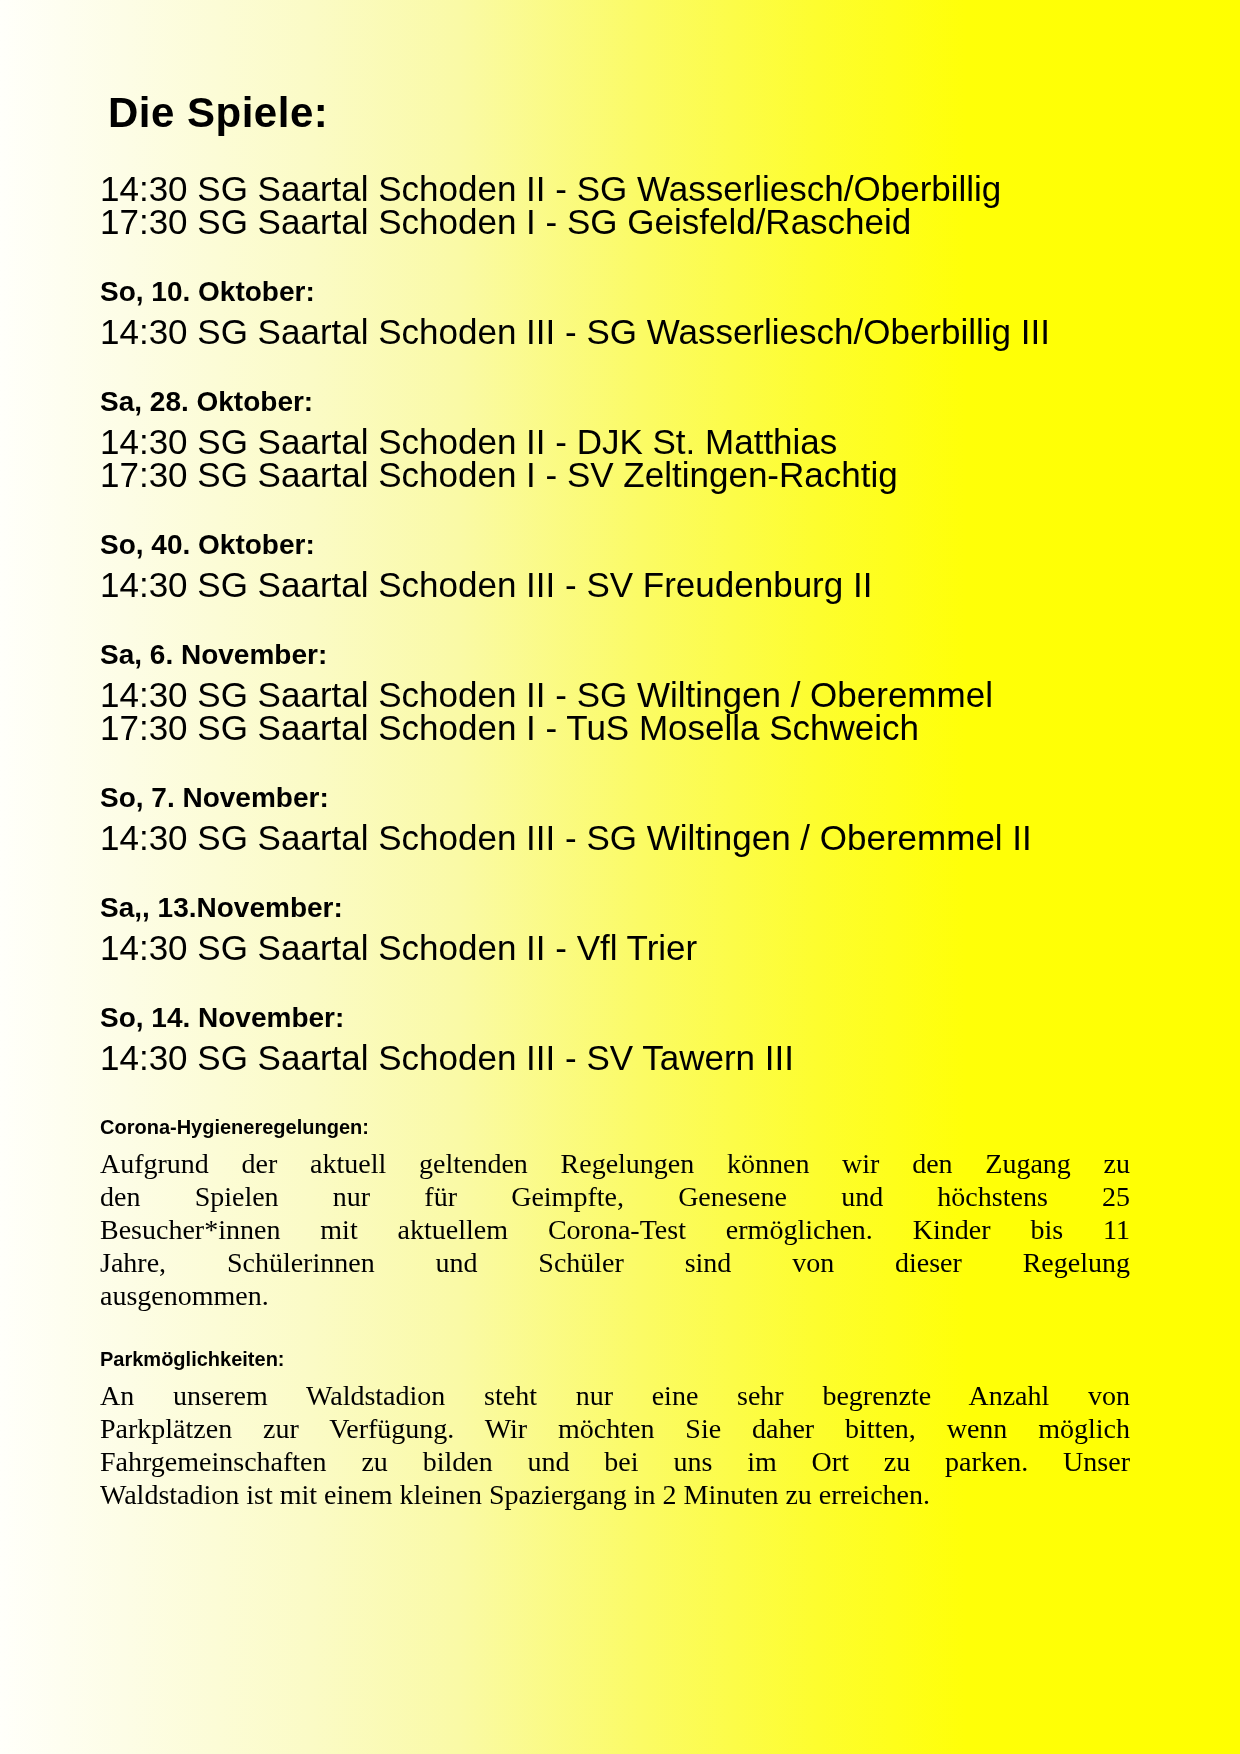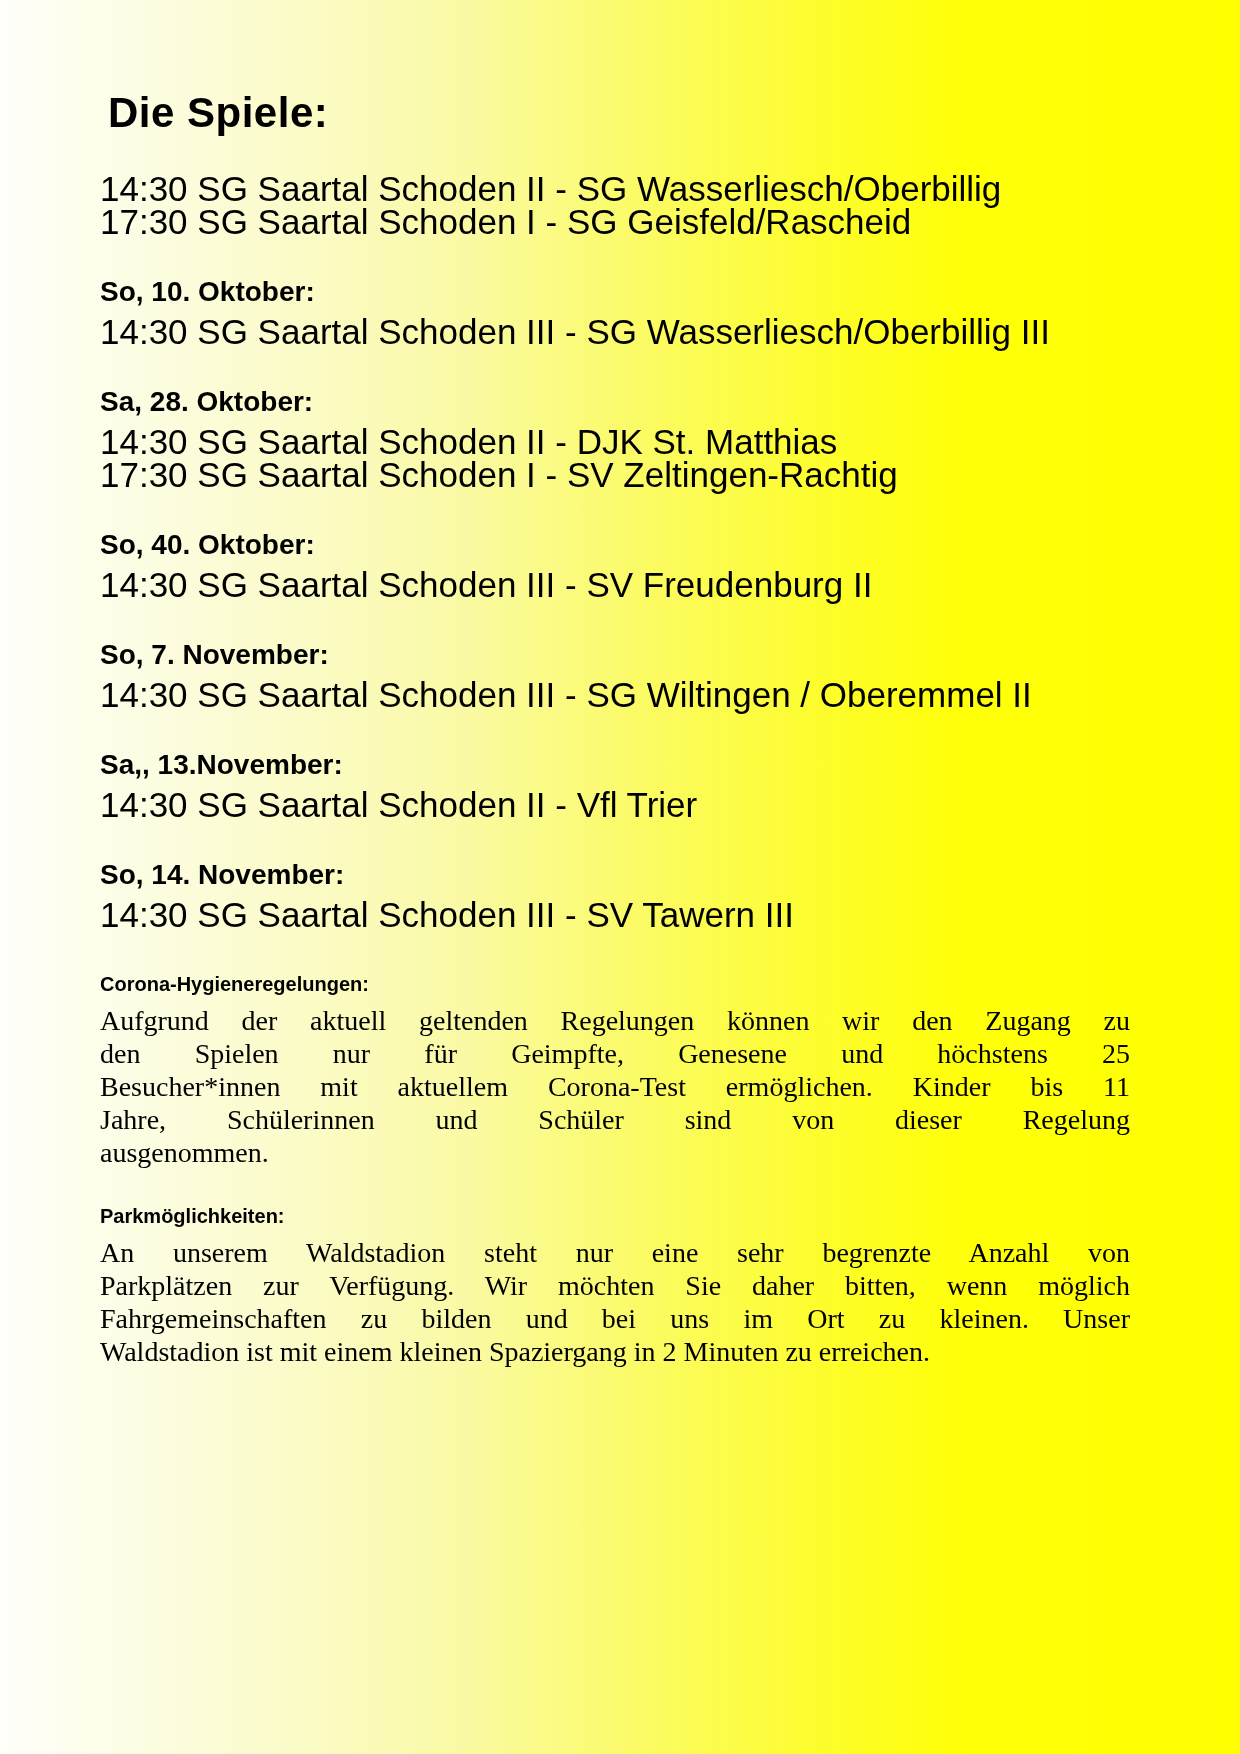--- a/index.html
+++ b/index.html
@@ -105,20 +105,27 @@
           </div>
   </div>
 
   <div class="section">
     <div class="sched-header">So, 40. Oktober:</div>
     <div>
             <div class="sched-line">14:30 SG Saartal Schoden III - SV Freudenburg II</div>
           </div>
   </div>
 
+  <div class="section">
+    <div class="sched-header">Sa, 6. November:</div>
+    <div>
+            <div class="sched-line">14:30 SG Saartal Schoden II - SG Wiltingen / Oberemmel</div>
+            <div class="sched-line">17:30 SG Saartal Schoden I - TuS Mosella Schweich</div>
+          </div>
+  </div>
 
   <div class="section">
     <div class="sched-header">So, 7. November:</div>
     <div>
             <div class="sched-line">14:30 SG Saartal Schoden III - SG Wiltingen / Oberemmel II</div>
           </div>
   </div>
 
   <div class="section">
     <div class="sched-header">Sa,, 13.November:</div>
@@ -145,20 +152,20 @@
             <div class="para-line justified">Jahre, Schülerinnen und Schüler sind von dieser Regelung</div>
             <div class="para-line">ausgenommen.</div>
           </div>
   </div>
 
   <div class="notice">
     <div class="notice-header">Parkmöglichkeiten:</div>
     <div>
             <div class="para-line justified">An unserem Waldstadion steht nur eine sehr begrenzte Anzahl von</div>
             <div class="para-line justified">Parkplätzen zur Verfügung. Wir möchten Sie daher bitten, wenn möglich</div>
-            <div class="para-line justified">Fahrgemeinschaften zu bilden und bei uns im Ort zu kleinen. Unser</div>
+            <div class="para-line justified">Fahrgemeinschaften zu bilden und bei uns im Ort zu parken. Unser</div>
             <div class="para-line">Waldstadion ist mit einem kleinen Spaziergang in 2 Minuten zu erreichen.</div>
           </div>
   </div>
 </div>
 
   </div>
 </div>
 
 </body></html>

